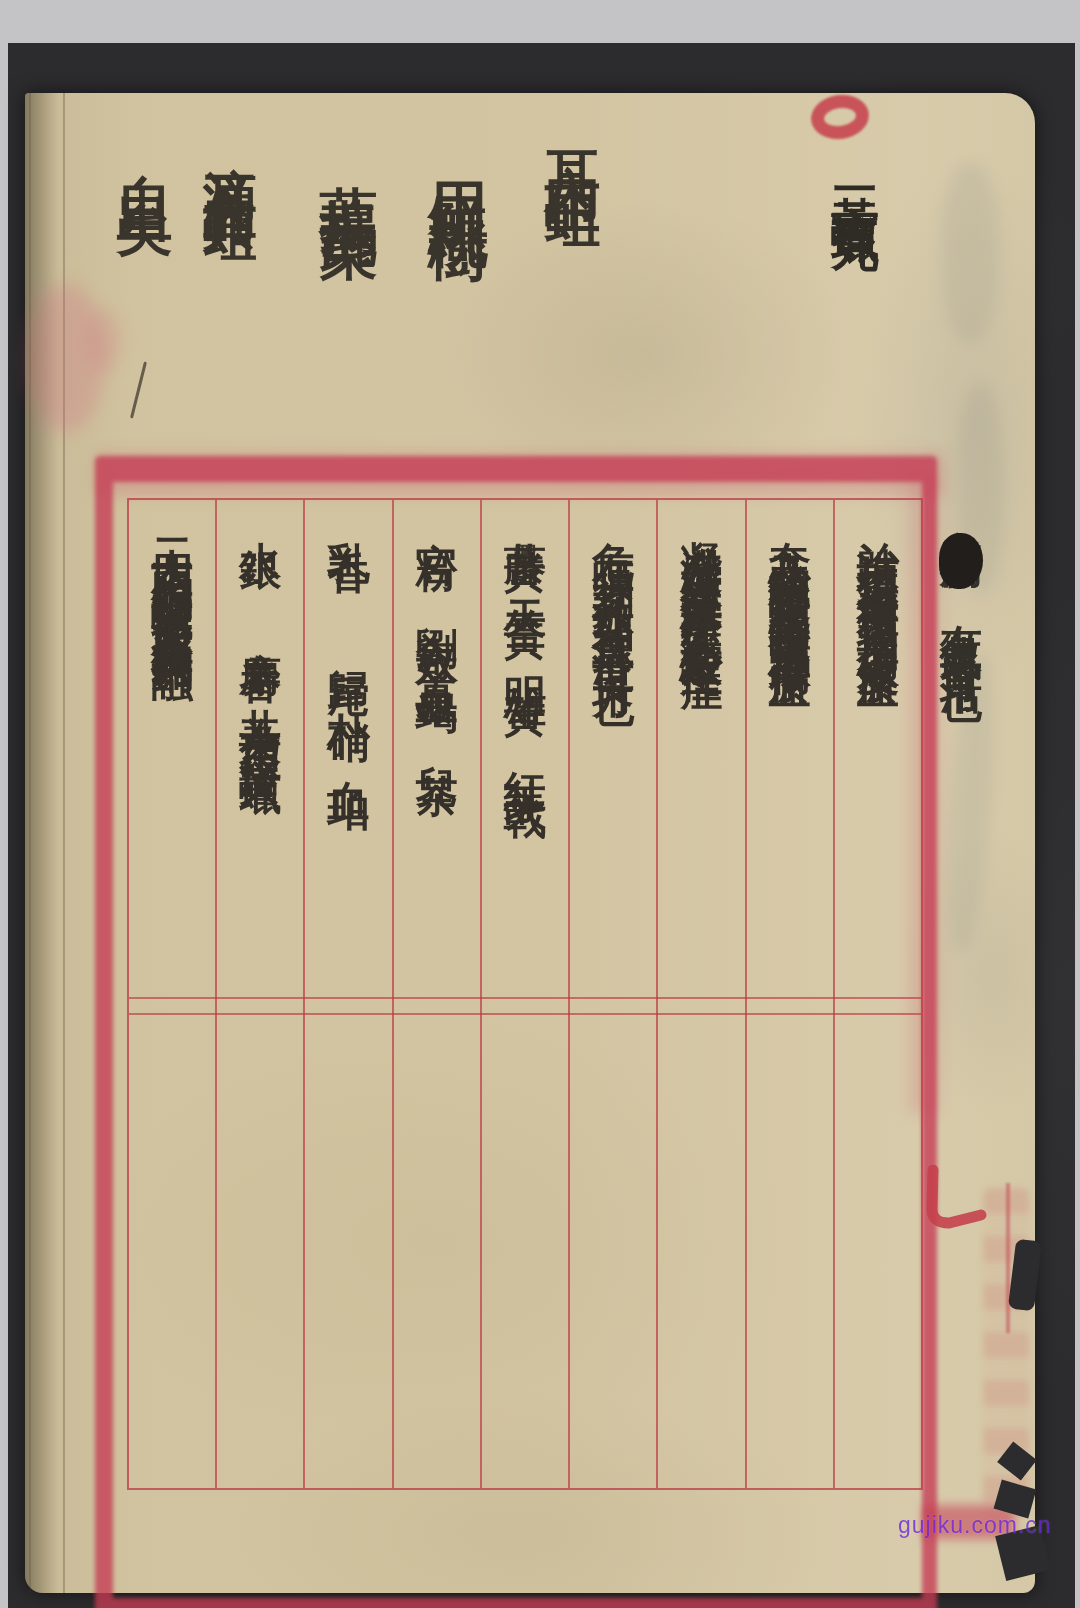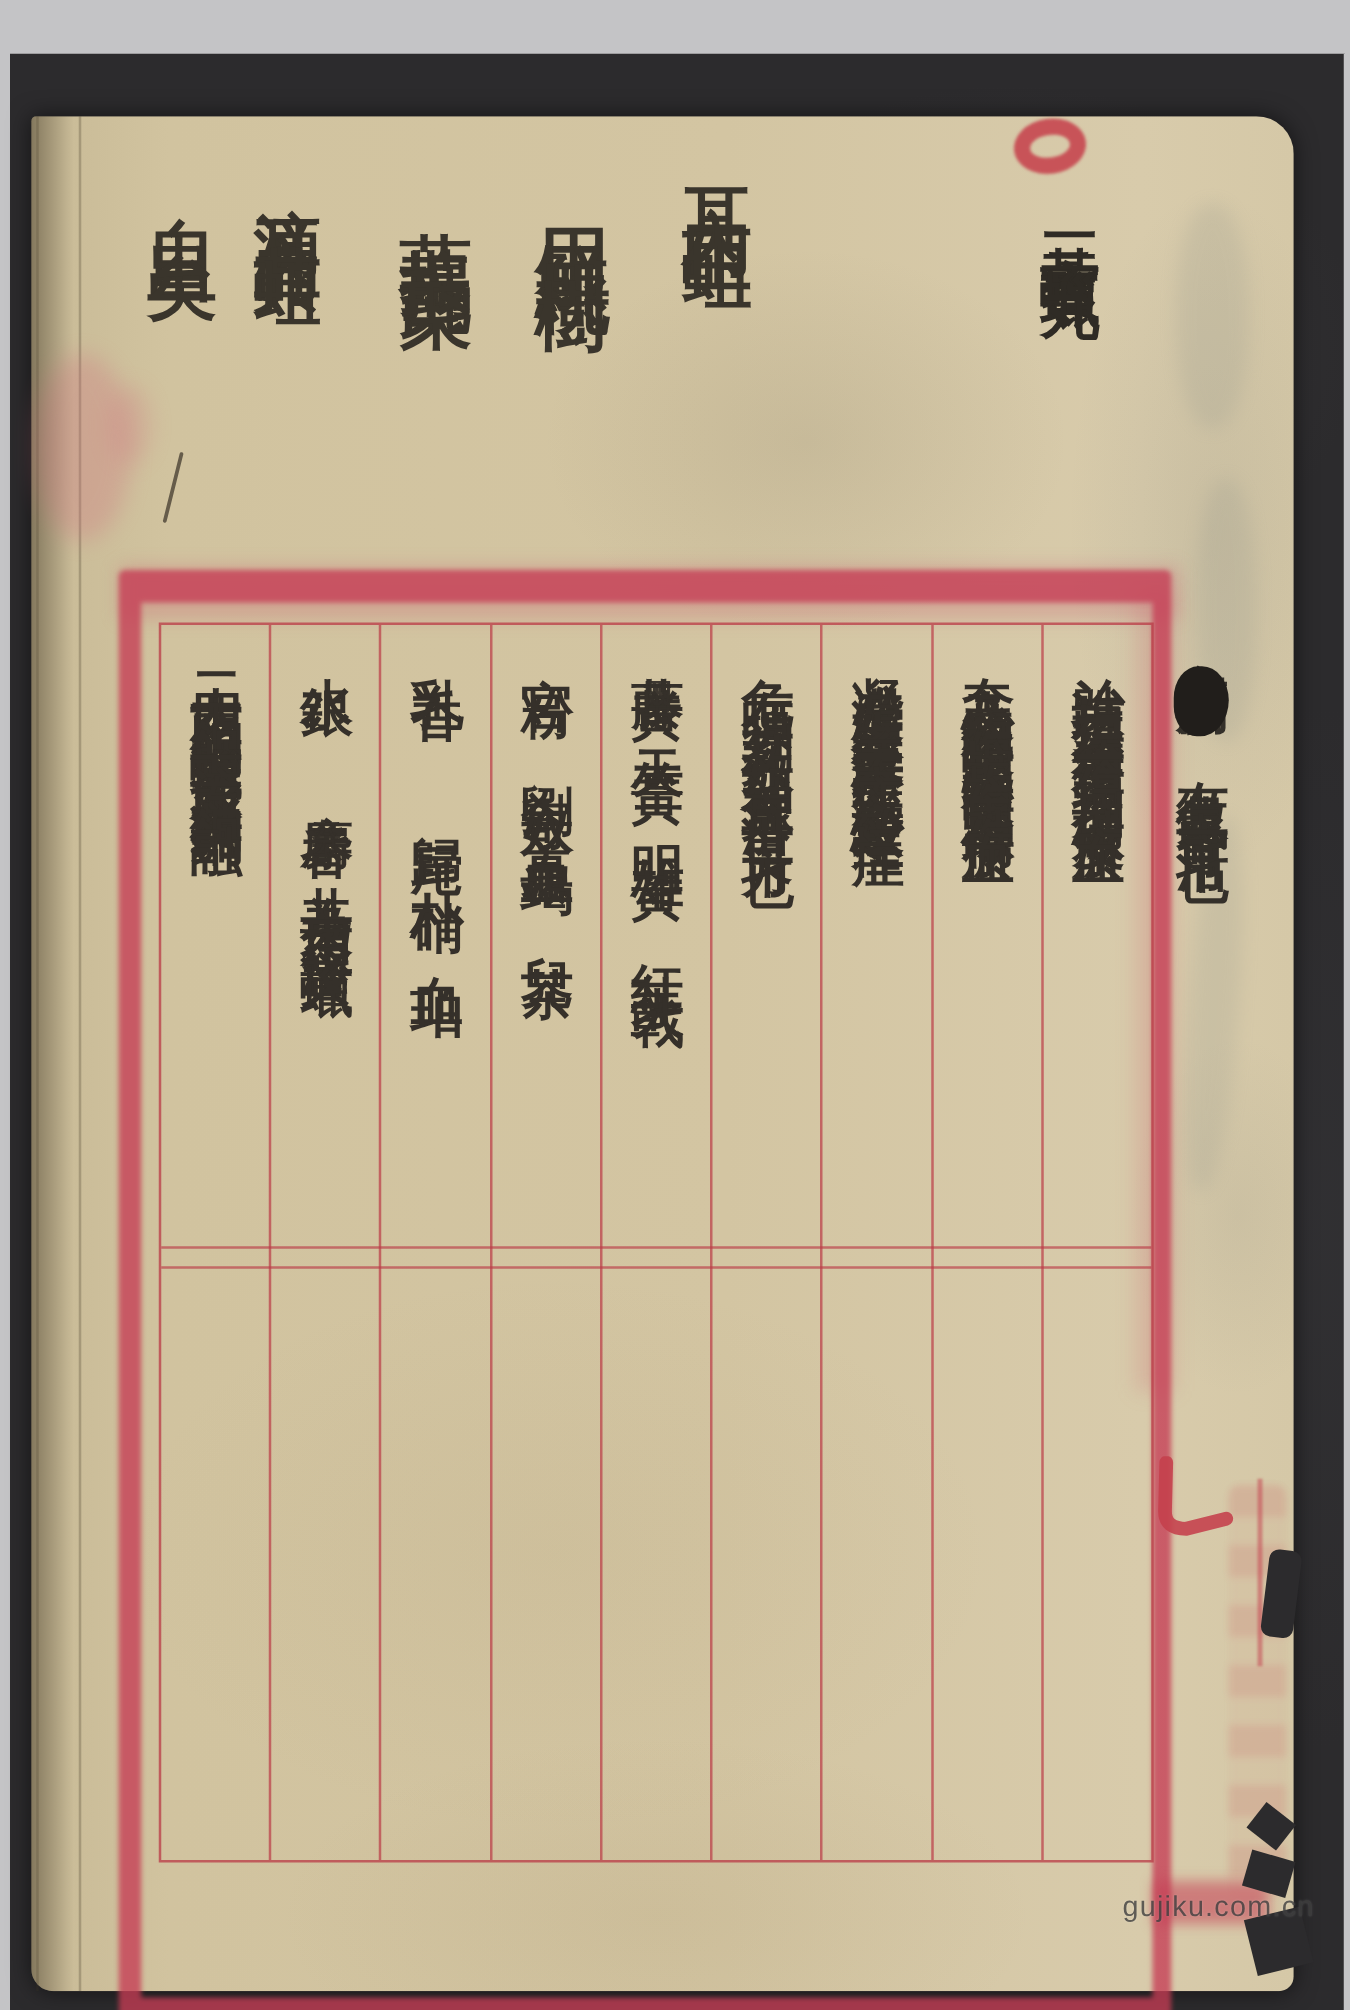--- a/index.html
+++ b/index.html
@@ -115,21 +115,21 @@
 
   
   .tear{position:absolute;background:#2c2b2d;}
   .t1{left:1002px;top:1448px;width:30px;height:26px;transform:rotate(38deg);}
   .t2{left:997px;top:1484px;width:36px;height:30px;transform:rotate(16deg);}
   .t3{left:1000px;top:1530px;width:46px;height:46px;transform:rotate(-14deg);}
   .t4{left:1012px;top:1240px;width:26px;height:70px;transform:rotate(7deg);border-radius:8px;}
 
   .watermark{
     position:absolute;left:898px;top:1512px;font-size:23px;letter-spacing:1px;
-    color:#404040;opacity:.8;font-family:"Liberation Sans","DejaVu Sans",sans-serif;
+    color:#6d28d9;opacity:.8;font-family:"Liberation Sans","DejaVu Sans",sans-serif;
     text-shadow:0 0 2px rgba(255,255,255,.25);
   }
 </style>
 </head>
 <body>
 
 <div class="stage">
   <div class="backdrop"></div>
   <div class="side-strip"></div>
 

